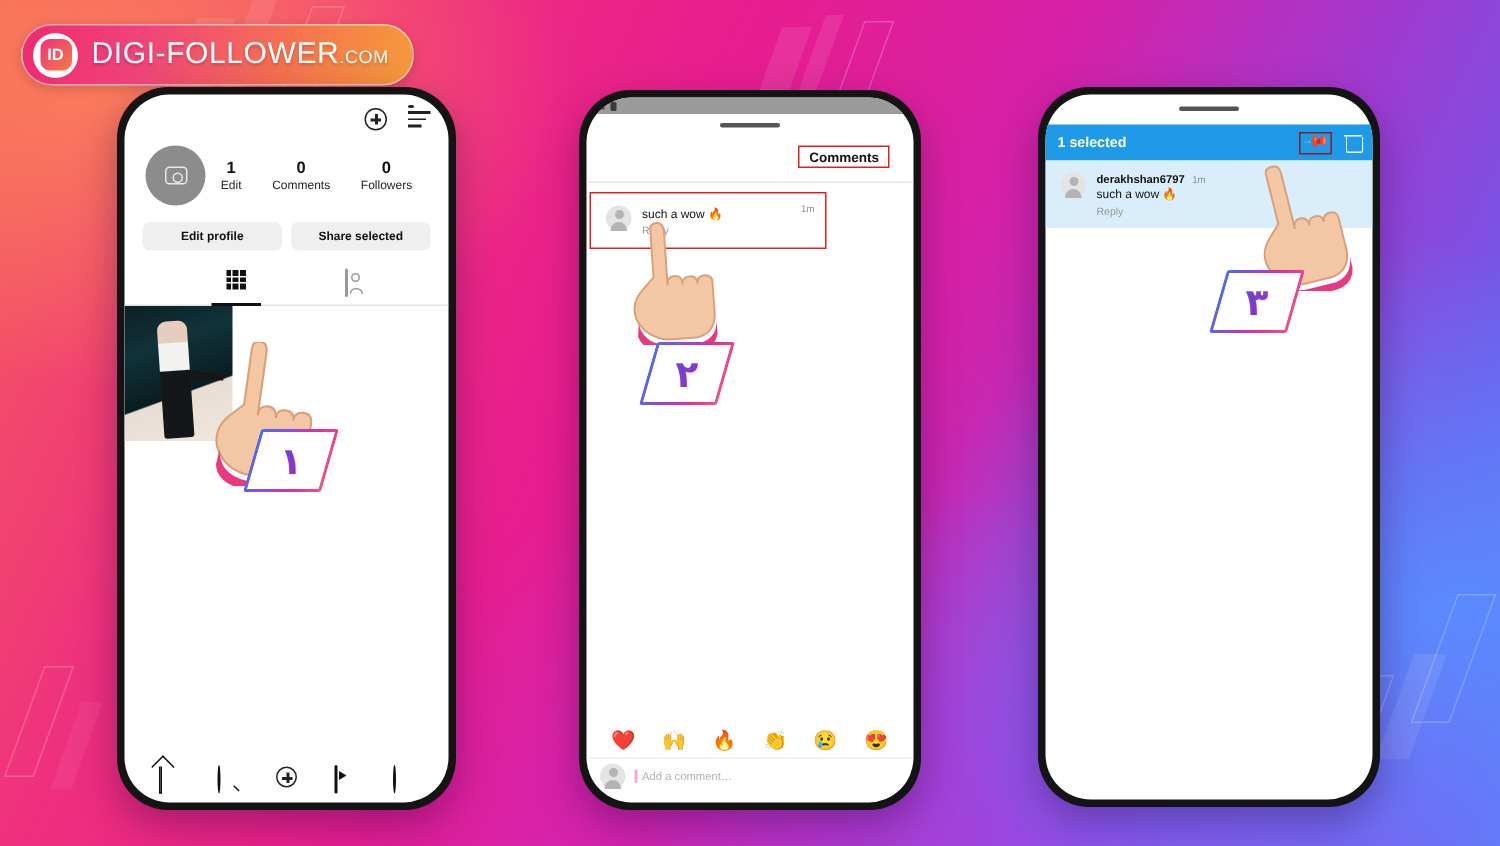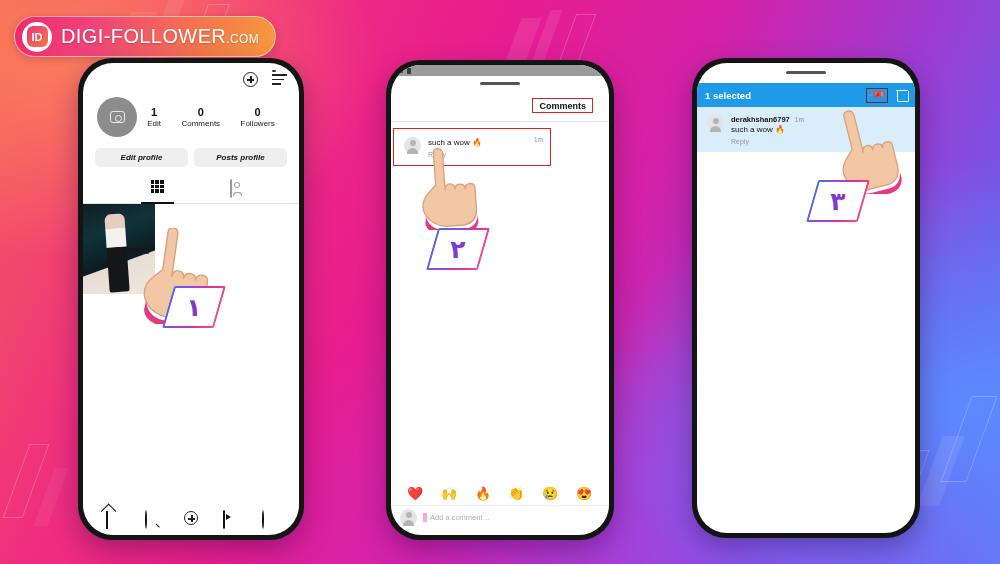--- a/index.html
+++ b/index.html
@@ -72,21 +72,21 @@
   .avatar-big { width:40px; height:40px; border-radius:50%; background:#8c8c8c;
                 display:flex; align-items:center; justify-content:center; flex:0 0 auto; }
   .cam { width:15px; height:12px; border:1.4px solid #e9e9e9; border-radius:3px; position:relative; }
   .cam:before { content:""; position:absolute; left:4.2px; top:2.6px; width:5px; height:5px;
                 border:1.3px solid #e9e9e9; border-radius:50%; }
   .stats { flex:1; display:flex; justify-content:space-around; }
   .stat { text-align:center; }
   .stat .n { font-size:11px; font-weight:bold; color:#111; line-height:1.25; }
   .stat .l { font-size:8px; color:#222; }
 
-  .btn-row { display:flex; gap:6px; padding:7px 12px 6px;font-style:italic; }
+  .btn-row { display:flex; gap:6px; padding:7px 12px 6px; }
   .gbtn { flex:1; background:#efefef; border-radius:5px; text-align:center;
           font-size:8px; font-weight:bold; color:#111; padding:5px 0; }
 
   .tabs { display:flex; justify-content:center; gap:38px; border-bottom:1px solid #e2e2e2; }
   .tab { padding:7px 14px 5px; position:relative; }
   .tab.active:after { content:""; position:absolute; left:4px; right:4px; bottom:-1px; height:1.6px; background:#111; }
   .grid-ic { width:13px; height:13px; display:grid; grid-template:repeat(3,1fr)/repeat(3,1fr); gap:1px; }
   .grid-ic i { background:#111; }
   .tag-ic { width:13px; height:13px; border:1.4px solid #9a9a9a; border-radius:2px; position:relative; }
   .tag-ic:before { content:""; position:absolute; left:3.6px; top:1.8px; width:4px; height:4px;
@@ -135,21 +135,21 @@
   .cmt-time { font-size:6.5px; color:#8e8e8e; }
   .cmt-text { font-size:8px; color:#111; line-height:1.5; }
   .cmt-reply { font-size:7px; color:#9a9a9a; margin-top:2px; }
   .time-right { position:absolute; right:7px; top:7px; font-size:6.5px; color:#8e8e8e; }
 
   .emoji-bar { position:absolute; left:0; right:0; bottom:30px; display:flex;
                justify-content:space-around; align-items:center; padding:4px 8px; font-size:13px; }
   .input-bar { position:absolute; left:0; right:0; bottom:0; height:30px;
                display:flex; align-items:center; gap:6px; padding:0 9px 6px;
                border-top:1px solid #eee; }
-  .input-ph { flex:1; font-size:7.5px; color:#b0b0b0; border-left:4px solid #f9a8d4; padding-left:3px; }
+  .input-ph { flex:1; font-size:7.5px; color:#b0b0b0; border-left:2px solid #f9a8d4; padding-left:3px; }
 
   
   .sel-bar { background:#1e9ae8; height:24px; display:flex; align-items:center;
              justify-content:space-between; padding:0 8px; }
   .sel-label { color:#fff; font-size:9.5px; font-weight:bold; }
   .sel-actions { display:flex; align-items:center; gap:9px; }
   .pin-box { border:1.6px solid #8a1f1f; padding:1px 3px; display:flex; align-items:center; }
   .pin-ic { font-size:11px; color:#fff; transform:rotate(40deg); display:block; line-height:1; }
   .trash-ic { width:10px; height:12px; position:relative; }
   .trash-ic:before { content:""; position:absolute; top:2px; left:0; width:10px; height:10px;
@@ -230,21 +230,21 @@
         </div>
         <div class="stat">
           <div class="n">0</div>
           <div class="l">Followers</div>
         </div>
       </div>
     </div>
 
     <div class="btn-row">
       <div class="gbtn">Edit profile</div>
-      <div class="gbtn">Posts profile</div>
+      <div class="gbtn">Share selected</div>
     </div>
 
     <div class="tabs">
       <div class="tab active">
         <span class="grid-ic">
           <i></i>
             <i></i>
             <i></i>
             <i></i>
             <i></i>

